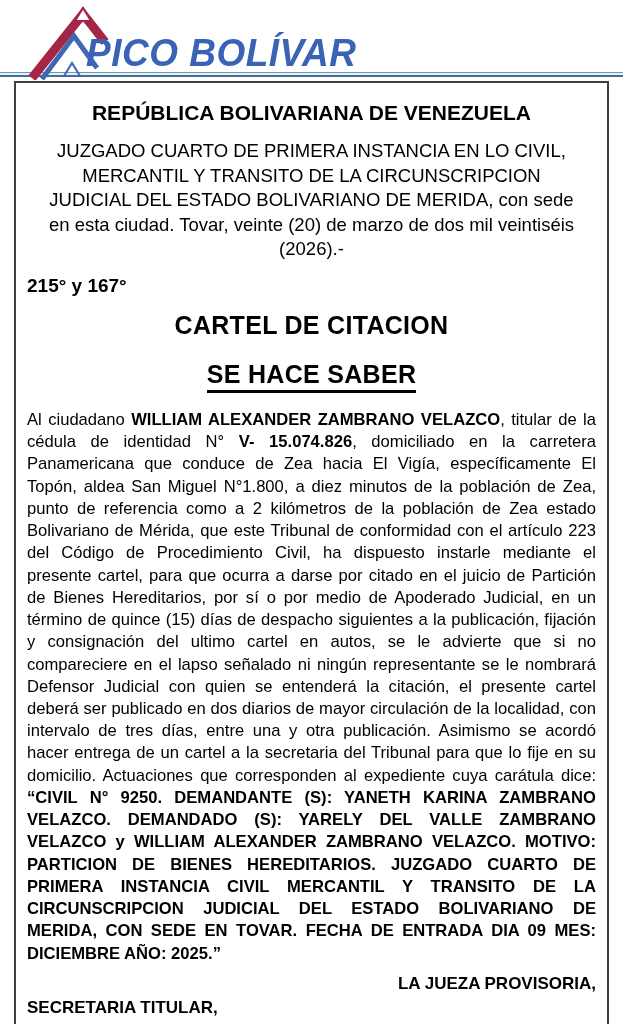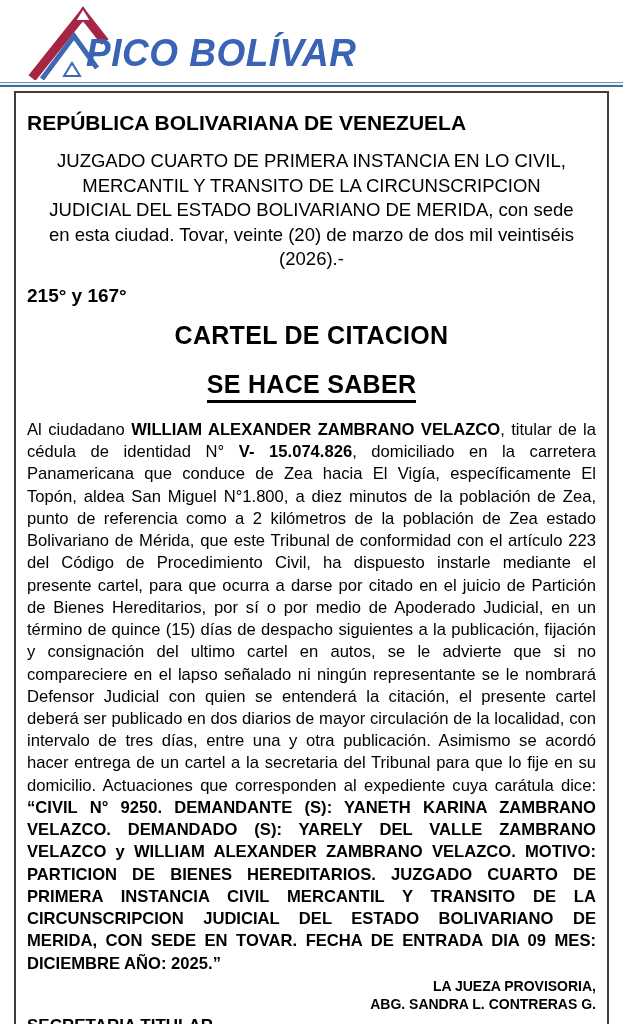--- a/index.html
+++ b/index.html
@@ -6,21 +6,21 @@
   body {
     width: 623px;
     min-height: 1024px;
     background: #ffffff;
     color: #000000;
     font-family: "Liberation Sans", "DejaVu Sans", sans-serif;
   }
   .b { font-weight: bold; }
 
   
-  .masthead { position: relative; height: 82px; }
+  .masthead { position: relative; height: 72px; }
   .masthead svg { position: absolute; left: 26px; top: 6px; }
   .wordmark {
     position: absolute; left: 86px; top: 33px;
     font-size: 37px; font-weight: bold; font-style: italic;
     color: #3A63B5; letter-spacing: 0.5px; white-space: nowrap;
     transform: scaleY(1.04);
   }
 
   
   .divider {
@@ -32,21 +32,21 @@
 
   
   .sheet {
     margin: 4px 14px 0 14px;
     border: 2px solid #3e3e3e;
     padding: 10px 11px 8px 11px;
     background: #ffffff;
   }
 
   .country-title {
-    font-size: 21px; font-weight: bold; text-align: left;
+    font-size: 21px; font-weight: bold; text-align: center;
     margin: 8px 0 0 0;
   }
   .court-header {
     font-size: 18.5px; text-align: center; line-height: 1.33;
     margin: 14px 14px 0 14px;
   }
   .court-header span:first-child { font-weight: normal; }
   .years-line {
     font-size: 19px; font-weight: bold; text-align: left;
     margin: 13px 0 0 0;
@@ -62,22 +62,22 @@
   .notice-subtitle .u {
     display: inline-block;
     border-bottom: 3px solid #000;
     padding-bottom: 1px;
   }
   .notice-body {
     font-size: 16.6px; line-height: 1.34; text-align: justify;
     margin: 16px 0 0 0;
   }
   .sig-right {
-    text-align: right; font-weight: bold; font-size: 14px;
-    line-height: 1.3; margin-top: 2px;
+    text-align: right; font-weight: bold; font-size: 17px;
+    line-height: 1.3; margin-top: 8px;
   }
   .sig-left {
     text-align: left; font-weight: bold; font-size: 17px;
     line-height: 1.3; margin-top: 2px;
   }
 </style>
 </head>
 <body>
 
 <div class="masthead">
@@ -107,21 +107,20 @@
   <div class="notice-title">CARTEL DE CITACION</div>
 
   <div class="notice-subtitle">
     <span class="u">SE HACE SABER</span>
   </div>
 
   <p class="notice-body"><span>Al ciudadano </span><span class="b">WILLIAM ALEXANDER ZAMBRANO VELAZCO</span><span>, titular de la cédula de identidad N° </span><span class="b">V- 15.074.826</span><span>, domiciliado en la carretera Panamericana que conduce de Zea hacia El Vigía, específicamente El Topón, aldea San Miguel N°1.800, a diez minutos de la población de Zea, punto de referencia como a 2 kilómetros de la población de Zea estado Bolivariano de Mérida, que este Tribunal de conformidad con el artículo 223 del Código de Procedimiento Civil, ha dispuesto instarle mediante el presente cartel, para que ocurra a darse por citado en el juicio de Partición de Bienes Hereditarios, por sí o por medio de Apoderado Judicial, en un término de quince (15) días de despacho siguientes a la publicación, fijación y consignación del ultimo cartel en autos, se le advierte que si no compareciere en el lapso señalado ni ningún representante se le nombrará Defensor Judicial con quien se entenderá la citación, el presente cartel deberá ser publicado en dos diarios de mayor circulación de la localidad, con intervalo de tres días, entre una y otra publicación. Asimismo se acordó hacer entrega de un cartel a la secretaria del Tribunal para que lo fije en su domicilio. Actuaciones que corresponden al expediente cuya carátula dice: </span><span class="b">“CIVIL N° 9250. DEMANDANTE (S): YANETH KARINA ZAMBRANO VELAZCO. DEMANDADO (S): YARELY DEL VALLE ZAMBRANO VELAZCO y WILLIAM ALEXANDER ZAMBRANO VELAZCO. MOTIVO: PARTICION DE BIENES HEREDITARIOS. JUZGADO CUARTO DE PRIMERA INSTANCIA CIVIL MERCANTIL Y TRANSITO DE LA CIRCUNSCRIPCION JUDICIAL DEL ESTADO BOLIVARIANO DE MERIDA, CON SEDE EN TOVAR. FECHA DE ENTRADA DIA 09 MES: DICIEMBRE AÑO: 2025.”</span></p>
 
   <div class="sig-right">
     <div>LA JUEZA PROVISORIA,</div>
-    <div>ABG. SANDRA L. CONTRERAS G.</div>
   </div>
 
   <div class="sig-left">
     <div>SECRETARIA TITULAR,</div>
 
   </div>
 
 </div>
 
 </body></html>

